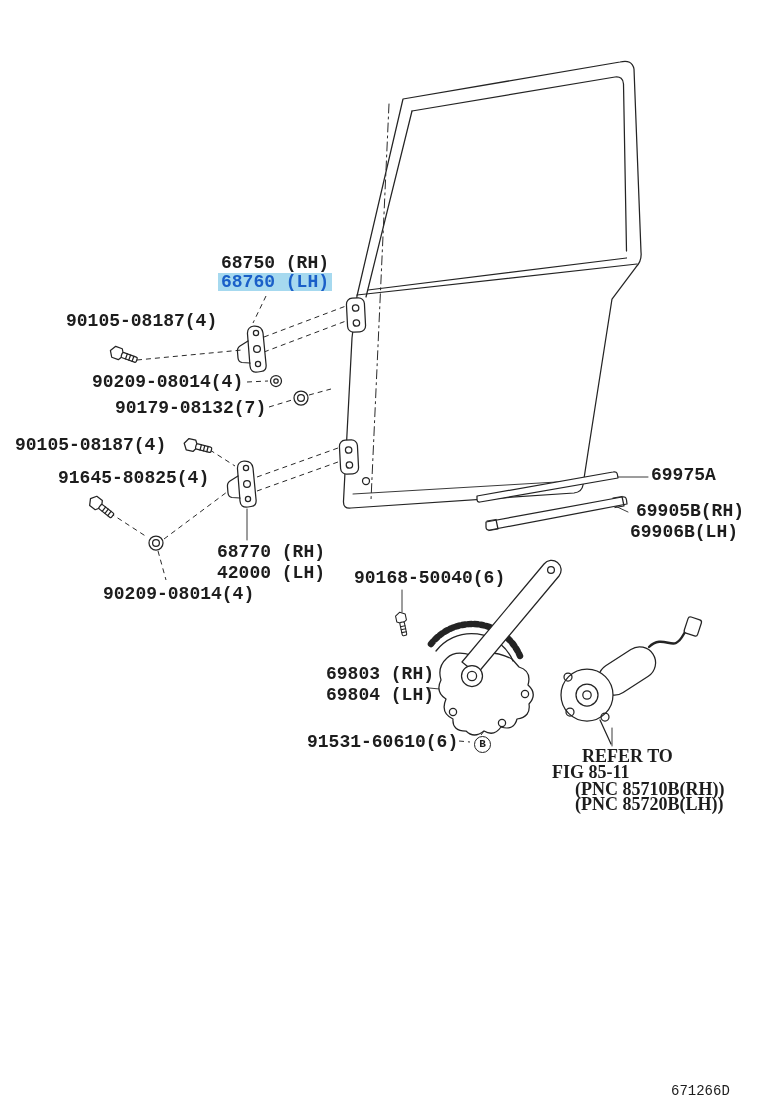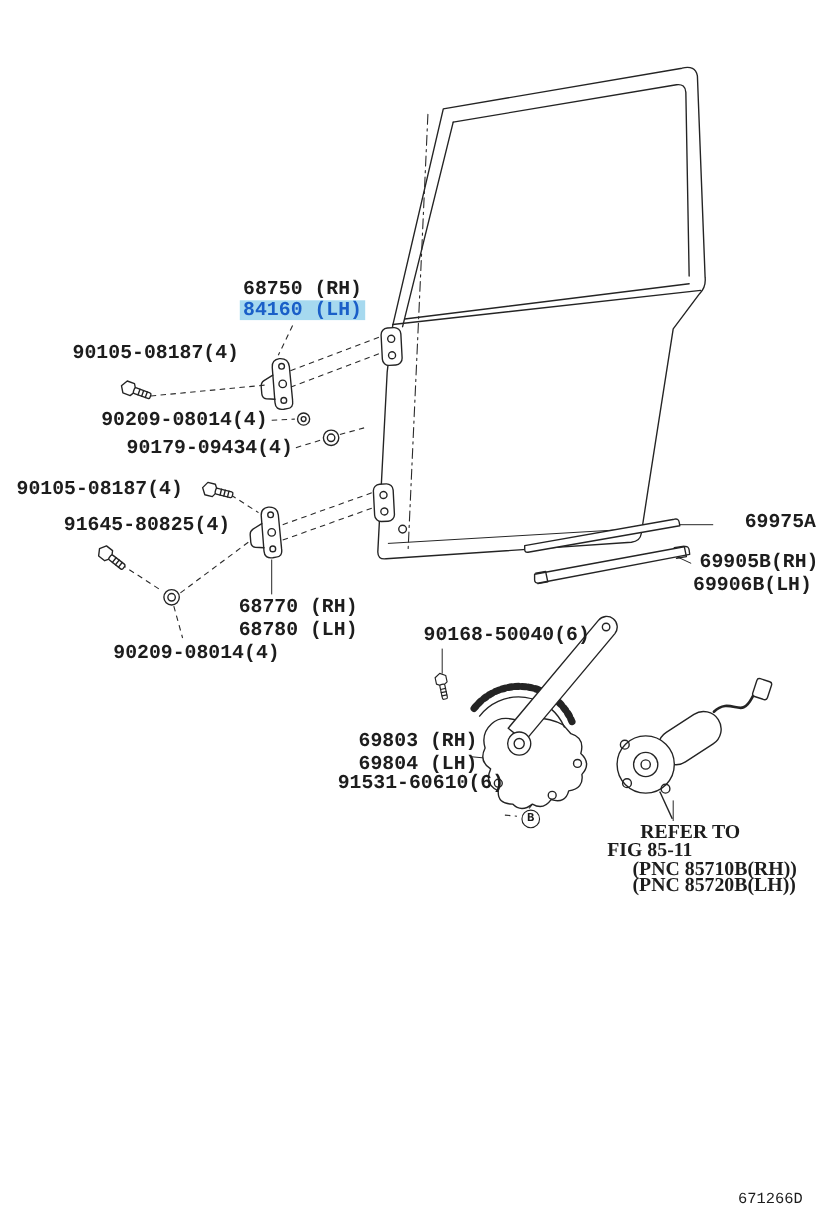--- a/index.html
+++ b/index.html
@@ -155,35 +155,35 @@
       <path d="M 477 496 L 613 472 Q 617 471 617.5 475 L 618 478 L 480 502 Q 477 502.5 477 499 Z"></path>
     </g>
     <g class="fill">
       <path d="M 486 522 L 622 497 Q 626 496 626.5 500 L 627 504 L 490 530 Q 486 530.5 486 527 Z"></path>
       <path fill="none" d="M 487 521 L 496 519.5 L 498 529 L 489 530.5"></path>
       <path fill="none" d="M 613 498 L 622 496.5 L 624 506 L 615 507.5"></path>
     </g>
   </svg>
 
   <div class="lbl" style="left:221px; top:254px;">68750 (RH)</div>
-  <div class="lbl hl" style="left:218px; top:273px;">84160 (LH)</div>
+  <div class="lbl hl" style="left:218px; top:273px;">68760 (LH)</div>
   <div class="lbl" style="left:66px; top:312px;">90105-08187(4)</div>
   <div class="lbl" style="left:92px; top:373px;">90209-08014(4)</div>
-  <div class="lbl" style="left:115px; top:399px;">90179-09434(4)</div>
+  <div class="lbl" style="left:115px; top:399px;">90179-08132(7)</div>
   <div class="lbl" style="left:15px; top:436px;">90105-08187(4)</div>
   <div class="lbl" style="left:58px; top:469px;">91645-80825(4)</div>
   <div class="lbl" style="left:217px; top:543px;">68770 (RH)</div>
-  <div class="lbl" style="left:217px; top:564px;">68780 (LH)</div>
+  <div class="lbl" style="left:217px; top:564px;">42000 (LH)</div>
   <div class="lbl" style="left:103px; top:585px;">90209-08014(4)</div>
-  <div class="lbl" style="left:354px; top:569px;margin-left:31px;">90168-50040(6)</div>
+  <div class="lbl" style="left:354px; top:569px;">90168-50040(6)</div>
   <div class="lbl" style="left:326px; top:665px;">69803 (RH)</div>
   <div class="lbl" style="left:326px; top:686px;">69804 (LH)</div>
-  <div class="lbl" style="left:307px; top:703px;">91531-60610(6)</div>
+  <div class="lbl" style="left:307px; top:733px;">91531-60610(6)</div>
   <div class="marker-b" style="left:474px; top:736px;">B</div>
-  <div class="lbl" style="left:677px; top:466px;">69975A</div>
+  <div class="lbl" style="left:651px; top:466px;">69975A</div>
   <div class="lbl" style="left:636px; top:502px;">69905B(RH)</div>
   <div class="lbl" style="left:630px; top:523px;">69906B(LH)</div>
   <div class="lbl lbl-sm" style="left:582px; top:748px;">REFER TO</div>
   <div class="lbl lbl-sm" style="left:552px; top:764px;">FIG 85-11</div>
   <div class="lbl lbl-sm" style="left:575px; top:781px;">(PNC 85710B(RH))</div>
   <div class="lbl lbl-sm" style="left:575px; top:796px;">(PNC 85720B(LH))</div>
   <div class="lbl figcode" style="left:671px; top:1082px;">671266D</div>
 
 </div>
 

